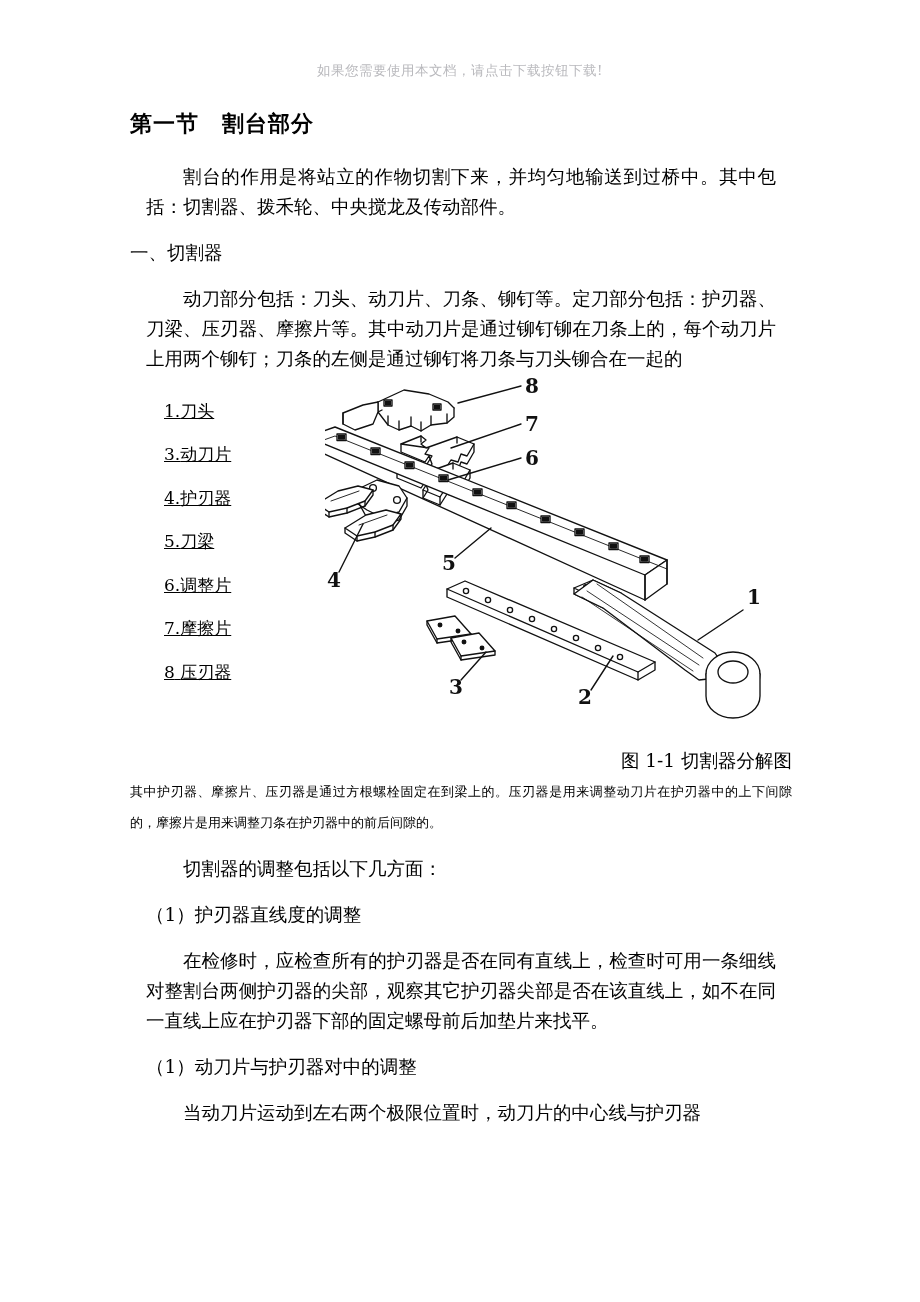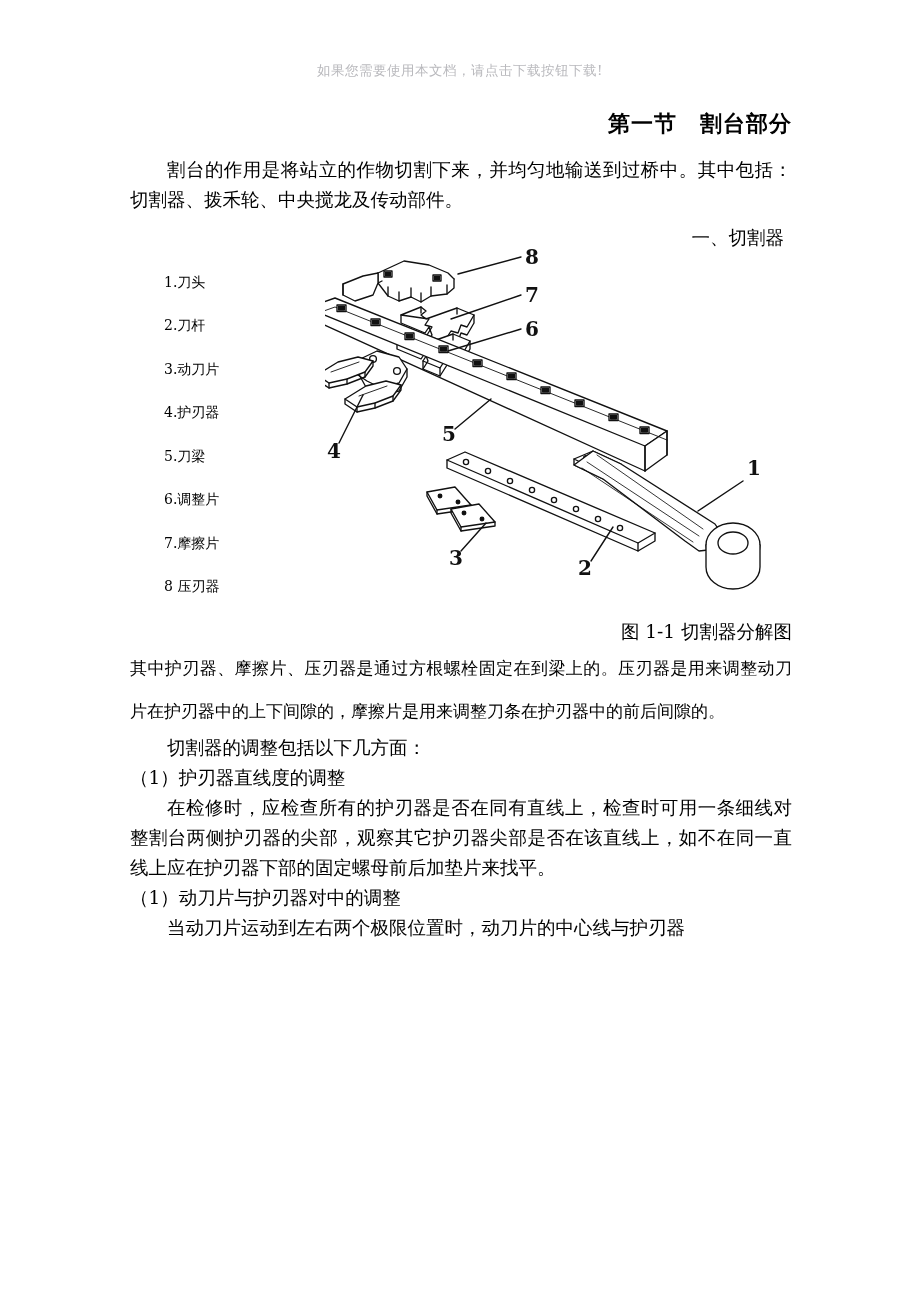--- a/index.html
+++ b/index.html
@@ -37,67 +37,68 @@
   }
 
   .content {
     position: absolute;
     left: 130px;
     top: 110px;
     width: 662px;
   }
 
   .doc-title {
-    text-align: right;
+    text-align: left;
     font-size: 22px;
     font-weight: bold;
     letter-spacing: 1px;
-    margin: 0 0 17px 0;
+    margin: 0 0 24px 0;
     line-height: 1.25;
     font-family: "DejaVu Serif", "Liberation Serif", serif;
   }
 
   p.body-text {
-    margin: 0;
+    margin: 16px;
     font-size: 18.5px;
     line-height: 30px;
     text-align: justify;
     text-justify: inter-ideograph;
     letter-spacing: 0px;
   }
 
   p.indent {
     text-indent: 2em;
   }
 
   .centered-head {
-    text-align: right;
+    text-align: left;
     font-size: 18.5px;
     line-height: 30px;
-    margin: 8px;
+    margin: 0;
   }
 
   
   .fig-region {
     position: relative;
     margin-top: 4px;
     height: 350px;
   }
 
   .parts-list {
     position: absolute;
     left: 34px;
     top: 0;
     width: 180px;
   }
 
   .parts-list .item {
-    font-size: 14px;
+    font-size: 17px;
     line-height: 43.5px;
     white-space: nowrap;
+    text-decoration: underline;
   }
 
   .figure-wrap {
     position: absolute;
     left: 195px;
     top: -18px;
     width: 470px;
     height: 370px;
   }
 
@@ -110,51 +111,49 @@
   .fig-caption {
     text-align: right;
     font-size: 18.5px;
     line-height: 30px;
     margin: 6px 0 0 0;
     padding-left: 120px;
   }
 
   p.loose {
     margin: 0;
-    font-size: 17px;
-    line-height: 43px;
+    font-size: 13px;
+    line-height: 31px;
     text-align: justify;
     text-justify: inter-ideograph;
   }
 </style>
 </head>
 <body>
 
 <div class="page">
 
   <div class="watermark">如果您需要使用本文档，请点击下载按钮下载!</div>
 
   <div class="content">
 
     <h1 class="doc-title">第一节　割台部分</h1>
 
     <p class="body-text indent">割台的作用是将站立的作物切割下来，并均匀地输送到过桥中。其中包括：切割器、拨禾轮、中央搅龙及传动部件。</p>
 
     <p class="centered-head">一、切割器</p>
 
 
+    <p class="body-text indent">动刀部分包括：刀头、动刀片、刀条、铆钉等。定刀部分包括：护刃器、刀梁、压刃器、摩擦片等。其中动刀片是通过铆钉铆在刀条上的，每个动刀片上用两个铆钉；刀条的左侧是通过铆钉将刀条与刀头铆合在一起的</p>
 
     <div class="fig-region">
 
       <div class="parts-list">
         <div class="item">
           <span>1.</span><span>刀头</span>
-        </div>
-        <div class="item">
-          <span>2.</span><span>刀杆</span>
         </div>
         <div class="item">
           <span>3.</span><span>动刀片</span>
         </div>
         <div class="item">
           <span>4.</span><span>护刃器</span>
         </div>
         <div class="item">
           <span>5.</span><span>刀梁</span>
         </div>

